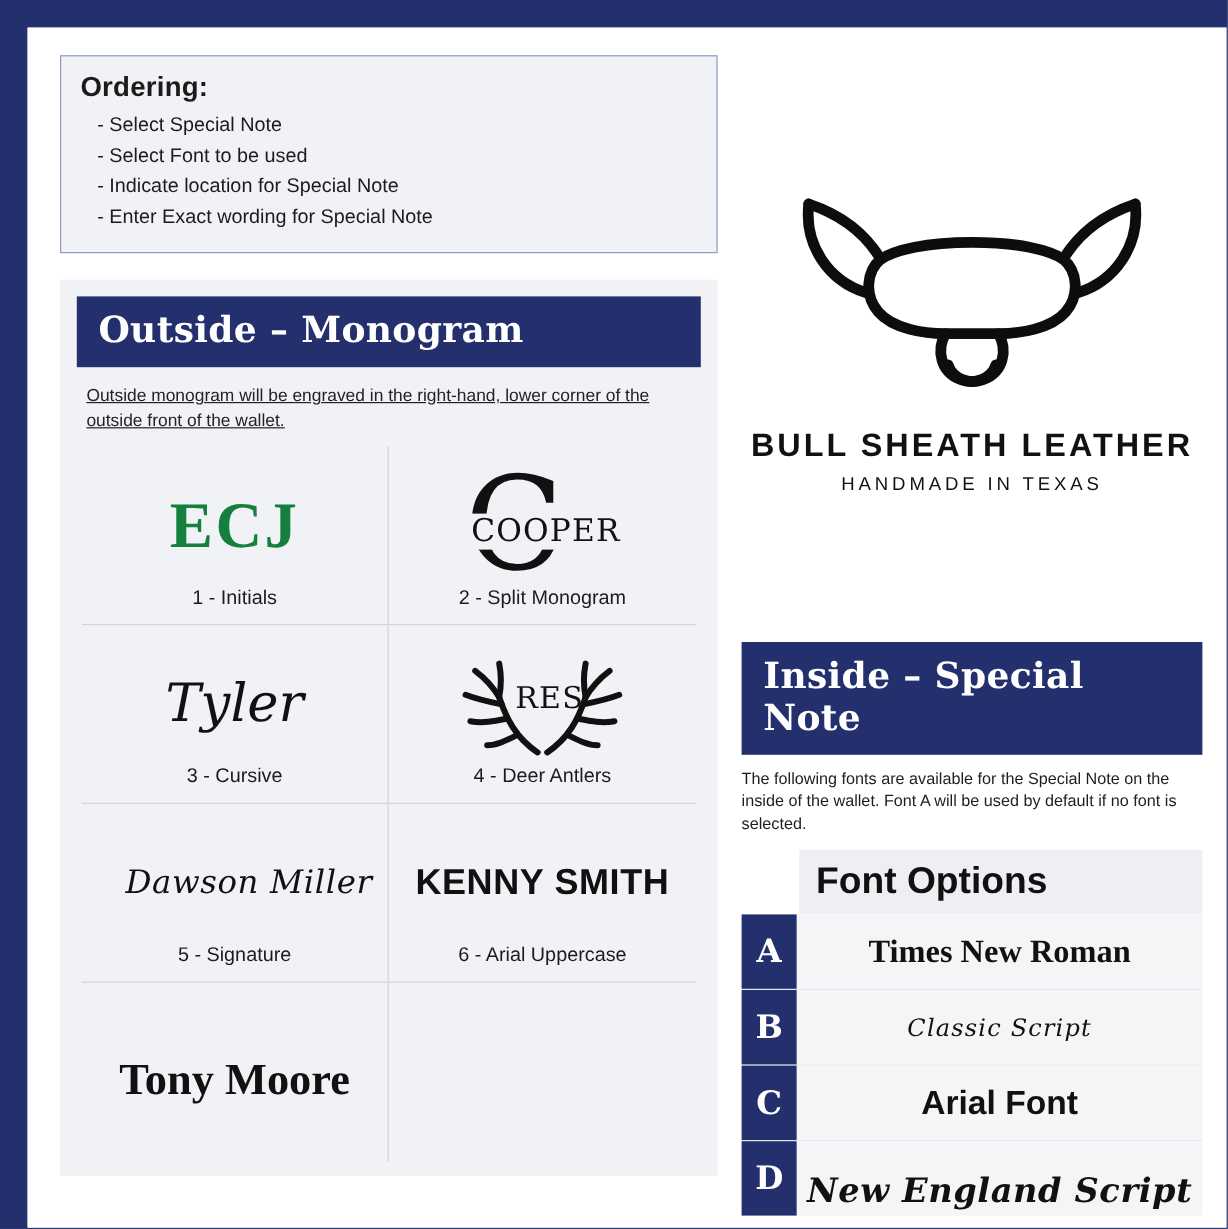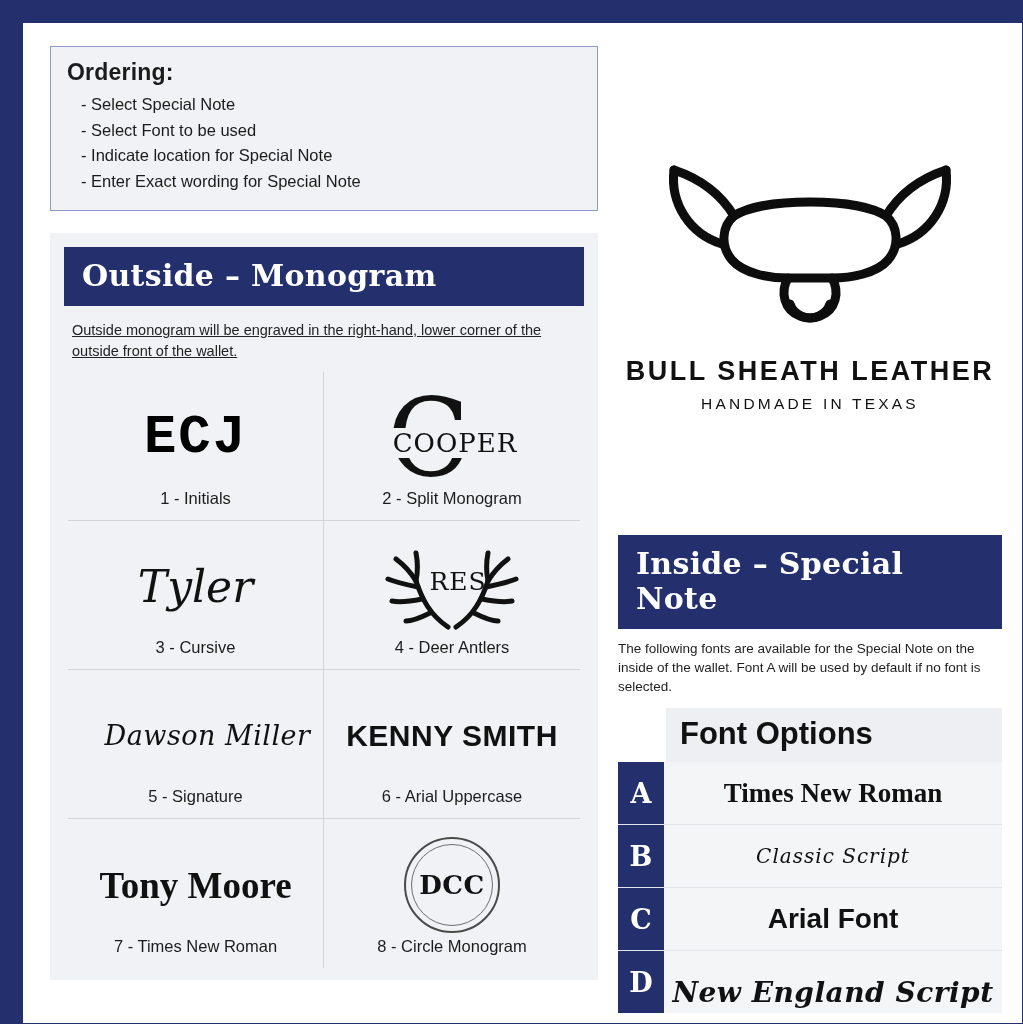--- a/index.html
+++ b/index.html
@@ -105,25 +105,25 @@
     justify-content: center;
     width: 100%;
   }
   .mono-label {
     font-size: 16.5px;
     color: #1c1c1c;
     padding-bottom: 12px;
   }
 
   .art-initials {
-    font-family: Liberation Mono, monospace;
+    font-family: Liberation Serif, serif;
     font-weight: bold;
     font-size: 54px;
     letter-spacing: 2px;
-    color: #000000;
+    color: #15803d;
   }
   
   .split-wrap { position: relative; width: 190px; height: 95px; }
   .split-c {
     position: absolute;
     left: 30px; top: -6px;
     font-family: "DejaVu Serif", serif;
     font-size: 108px;
     line-height: 1;
     color: #111;
@@ -364,31 +364,22 @@
             <div class="mono-art">
               <span class="art-arial-upper">KENNY SMITH</span>
             </div>
             <div class="mono-label">6 - Arial Uppercase</div>
           </div>
 
           <div class="mono-cell rb">
             <div class="mono-art">
               <span class="art-times">Tony Moore</span>
             </div>
-            <div class="mono-label">7 - Times New Roman</div>
-          </div>
-
-          <div class="mono-cell">
-            <div class="mono-art">
-              <div class="circle-wrap">
-                <span class="circle-text">DCC</span>
-              </div>
-            </div>
-            <div class="mono-label">8 - Circle Monogram</div>
-          </div>
+          </div>
+
 
         </div>
       </div>
     </div>
 
     <div id="right-col">
 
       <div id="logo-block">
         <svg id="logo-mark" width="300" height="180" viewBox="0 0 300 180">
           <g fill="none" stroke="#0d0d0d" stroke-width="9" stroke-linecap="round" stroke-linejoin="round">

